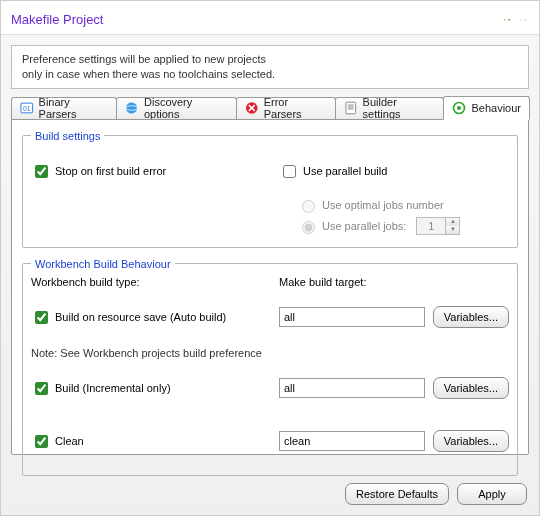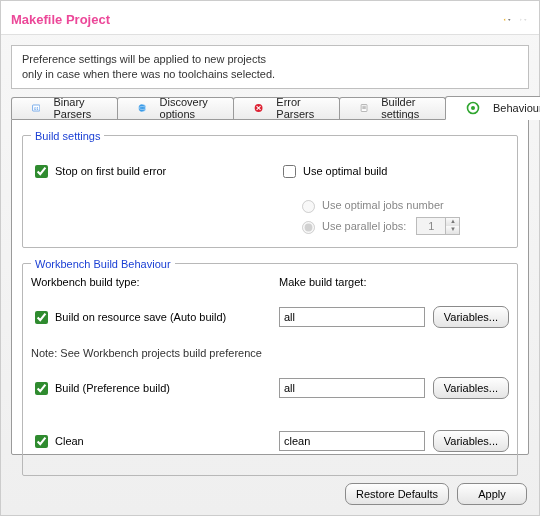--- a/index.html
+++ b/index.html
@@ -24,22 +24,22 @@
     display: flex;
     align-items: center;
     justify-content: space-between;
     padding: 4px 10px 0 10px;
     height: 34px;
     background: #fff;
     border-bottom: 1px solid #e0e0e0;
   }
   .title {
     font-size: 13px;
-    font-weight: bold;
-    color: #ec4899;
+    font-weight: normal;
+    color: #6d28d9;
   }
   .nav-arrows { display: flex; gap: 4px; align-items: center; }
   .nav-btn {
     display: inline-flex;
     align-items: center;
     gap: 2px;
     padding: 1px 2px;
   }
   .description-box {
     margin: 10px 10px 6px 10px;
@@ -53,25 +53,25 @@
     display: flex;
     align-items: flex-end;
     margin: 0 10px;
     gap: 0;
     height: 24px;
     position: relative;
   }
   .tab {
     display: inline-flex;
     align-items: center;
-    gap: 13px;
+    gap: 5px;
     border: 1px solid #9a9a9a;
     border-bottom: none;
     background: linear-gradient(#fdfdfd,#ececec);
-    padding: 2px 20px;
+    padding: 2px 8px;
     height: 22px;
     border-radius: 3px 3px 0 0;
     margin-right: -1px;
     color: #222;
     cursor: default;
     position: relative;
     z-index: 1;
     justify-content: flex-end;
   }
   .tab.active {
@@ -267,21 +267,21 @@
       <div class="build-settings-row">
         <div class="bs-left">
           <label class="chk">
             <input type="checkbox" checked="" style="">
             <span>Stop on first build error</span>
           </label>
         </div>
         <div class="bs-right">
           <label class="chk">
             <input type="checkbox" style="">
-            <span>Use optimal build</span>
+            <span>Use parallel build</span>
           </label>
           <div style="margin-left:18px;">
             <label class="radio">
               <input type="radio" name="pj" disabled="" style="">
               <span>Use optimal jobs number</span>
             </label><br>
             <label class="radio">
               <input type="radio" name="pj" disabled="" checked="" style="">
               <span>Use parallel jobs:</span>
               <span class="spinner">
@@ -308,21 +308,21 @@
           <input type="checkbox" checked="" style="">
           <span>Build on resource save (Auto build)</span>
         </label>
         <input class="textfield" value="all" style="">
         <button class="btn">Variables...</button>
 
         <div class="note">Note: See Workbench projects build preference</div>
 
         <label class="chk">
           <input type="checkbox" checked="" style="">
-          <span>Build (Preference build)</span>
+          <span>Build (Incremental only)</span>
         </label>
         <input class="textfield" value="all" style="">
         <button class="btn">Variables...</button>
 
         <label class="chk">
           <input type="checkbox" checked="" style="">
           <span>Clean</span>
         </label>
         <input class="textfield" value="clean" style="">
         <button class="btn">Variables...</button>

